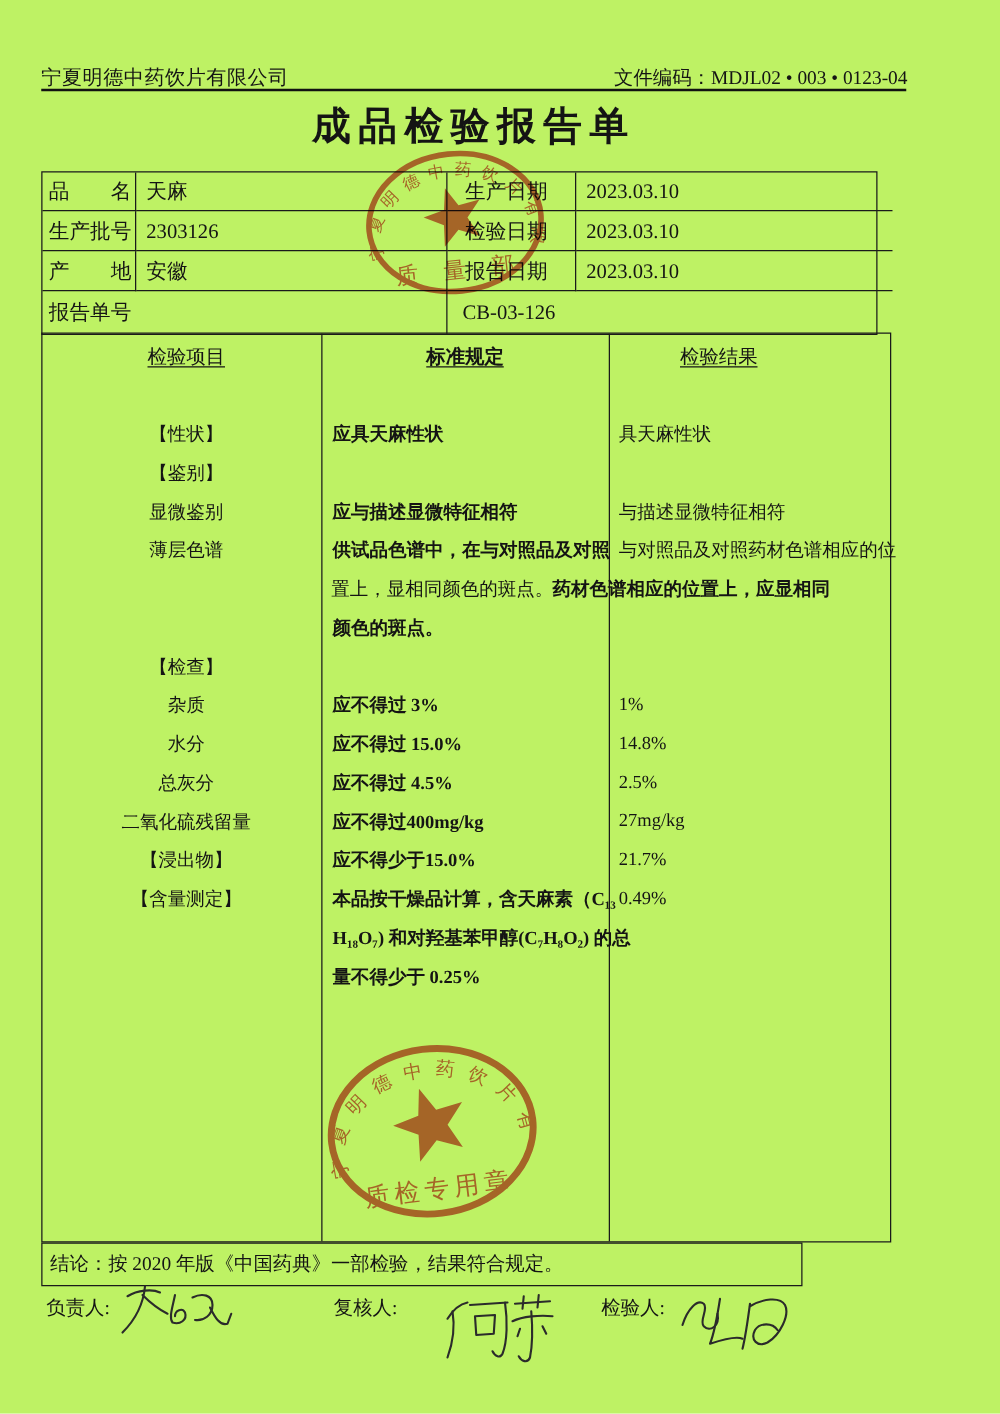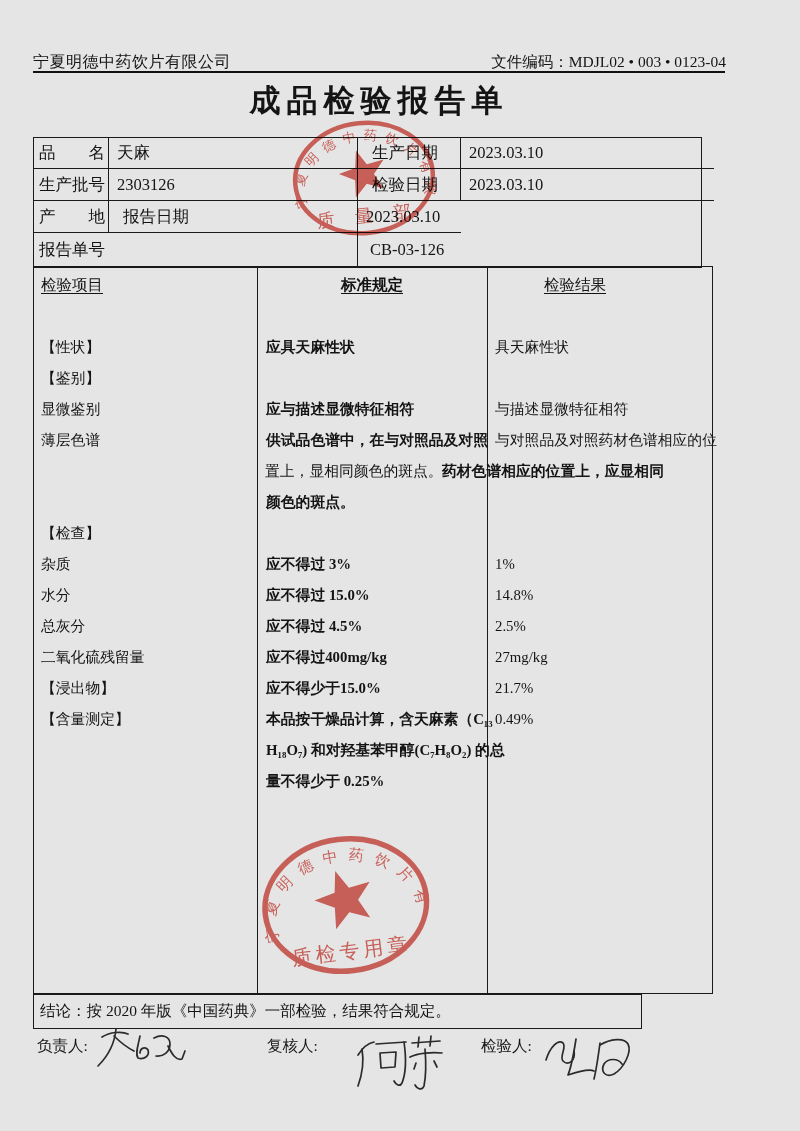--- a/index.html
+++ b/index.html
@@ -1,16 +1,16 @@
 <!DOCTYPE html>
 <html><head>
 <meta charset="utf-8">
 <style>
   html,body{margin:0;padding:0;background:#ffffff;}
-  .page{position:relative;width:800px;height:1131px;background:#e5e5e5;overflow:hidden;
+  .page{position:relative;width:800px;height:1131px;background:#bef264;overflow:hidden;
         font-family:"Liberation Serif","DejaVu Serif",serif;color:#141414;}
   .abs{position:absolute;}
 
   
   .hdr-company{left:33px;top:52px;font-size:16px;letter-spacing:.5px;}
   .hdr-code{right:74px;top:52px;font-size:15.5px;}
   .hdr-rule{left:33px;top:71px;width:692px;height:2px;background:#111;}
   .title{left:0;top:80px;width:758px;text-align:center;font-size:31px;font-weight:bold;letter-spacing:6px;}
 
   
@@ -32,21 +32,21 @@
   
   .main-table{left:33px;top:266px;width:680px;height:728px;border:1.5px solid #1a1a1a;
               box-sizing:border-box;font-size:14.8px;}
   .vline{position:absolute;top:0;bottom:0;width:1px;background:#1a1a1a;}
   .vline.v1{left:223px;}
   .vline.v2{left:453px;}
   .mt-header{position:absolute;left:0;top:0;width:100%;height:37px;display:flex;align-items:center;}
   .mt-rows{position:absolute;left:0;top:65px;width:100%;}
   .mt-row{display:flex;height:31px;align-items:center;}
   .cell{box-sizing:border-box;white-space:nowrap;overflow:visible;}
-  .c1{width:223px;padding-left:7px;}
+  .c1{width:223px;padding-left:7px;text-align:center;}
   .c2{width:230px;padding-left:9px;font-weight:bold;}
   .c3{width:176px;padding-left:8px;}
   .hcell{font-size:15.5px;}
   .hcell u{text-decoration:underline;text-underline-offset:3px;}
   .hc2,.hc3{text-align:center;padding-left:0;}
 
   
   .concl-box{left:33px;top:994px;width:609px;height:35px;border:1.5px solid #1a1a1a;
              box-sizing:border-box;display:flex;align-items:center;padding-left:6px;font-size:15.5px;}
   .signer{top:1036px;font-size:15.5px;}
@@ -83,20 +83,21 @@
     <div class="ic label br bb">
         <span class="sp">生产批号</span>
       </div>
     <div class="ic val br bb">2303126</div>
     <div class="ic dlabel br bb">检验日期</div>
     <div class="ic dval bb">2023.03.10</div>
 
     <div class="ic label br bb">
         <span class="sp">产　　地</span>
       </div>
+    <div class="ic val br bb">安徽</div>
     <div class="ic dlabel br bb">报告日期</div>
     <div class="ic dval bb">2023.03.10</div>
 
     <div class="ic val span2 br" style="padding-left:5px;">报告单号</div>
     <div class="ic span2 repno">CB-03-126</div>
   </div>
 
   <div class="abs main-table">
     <div class="vline v1"></div>
     <div class="vline v2"></div>

